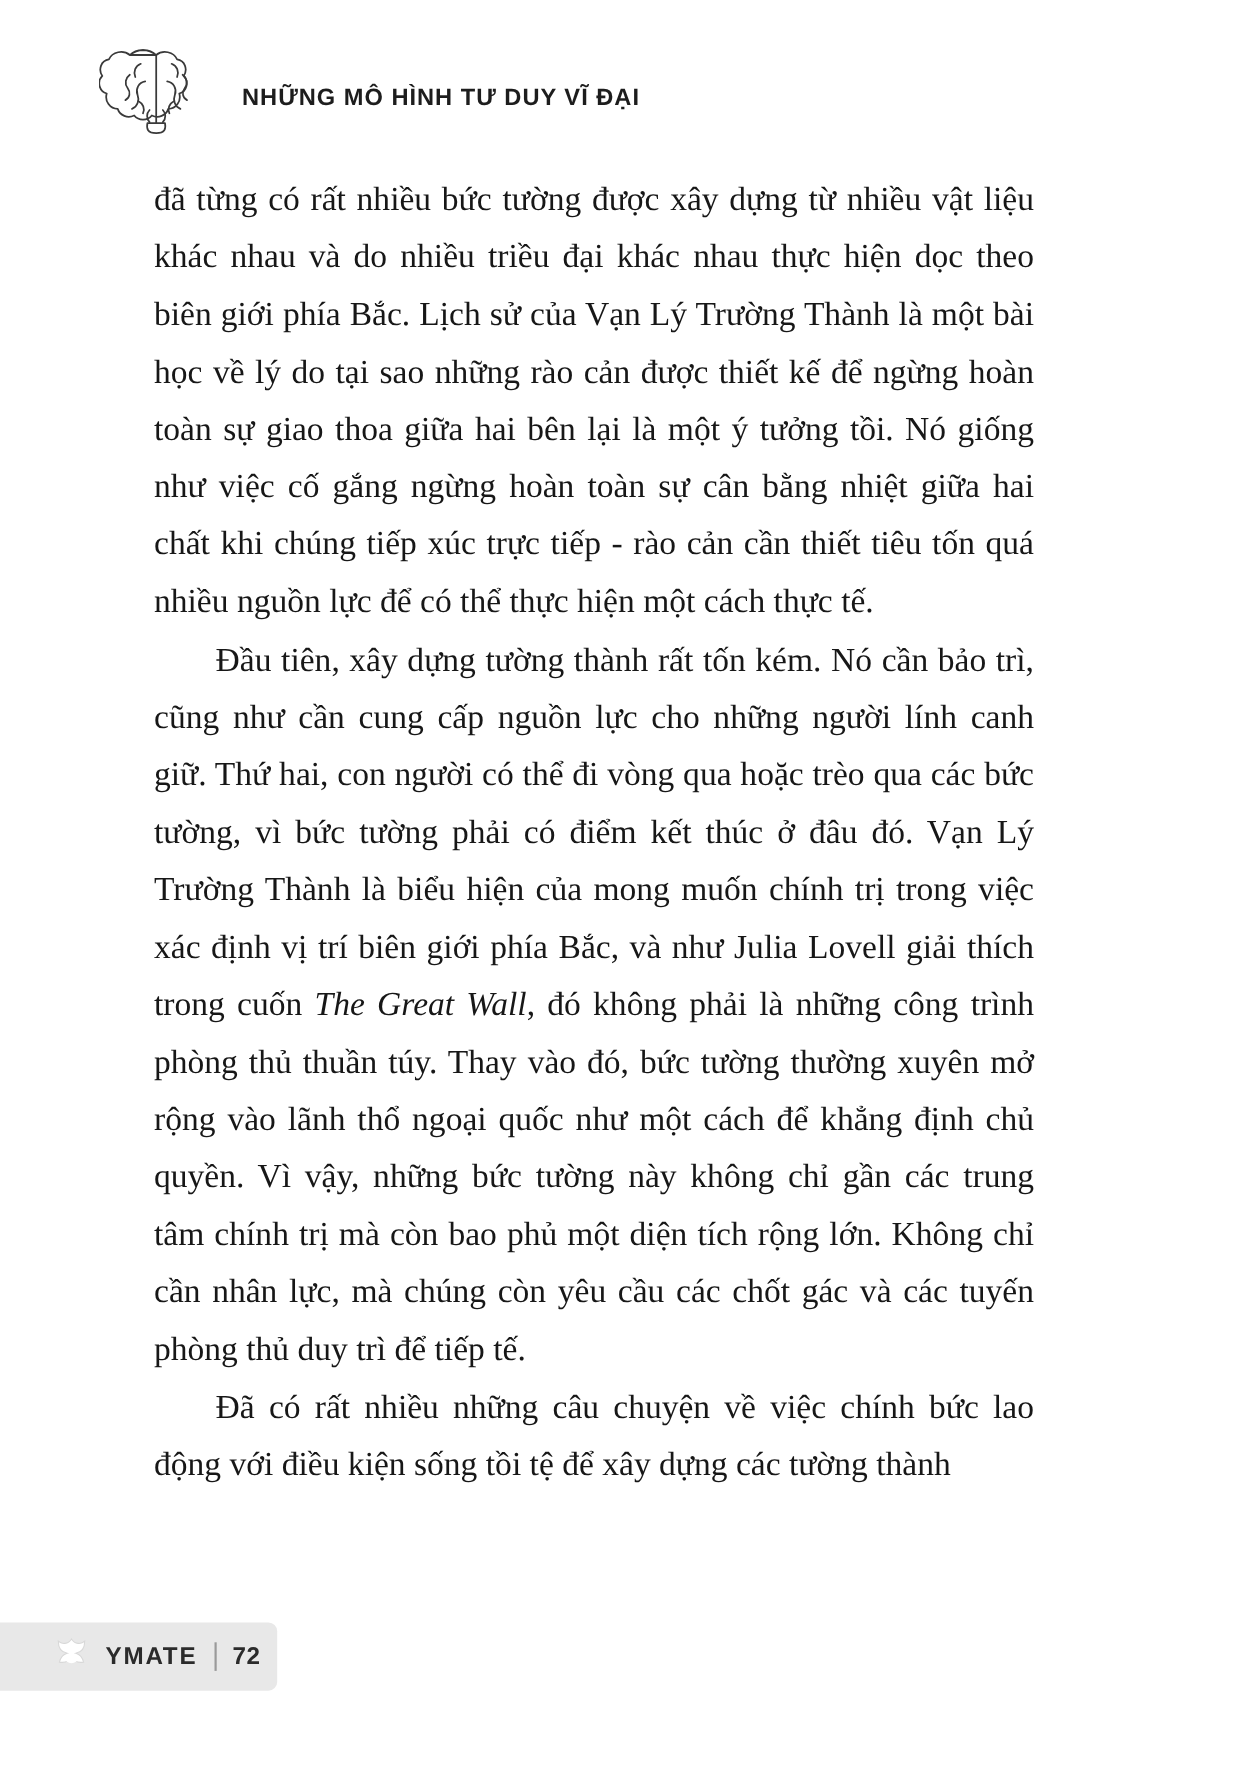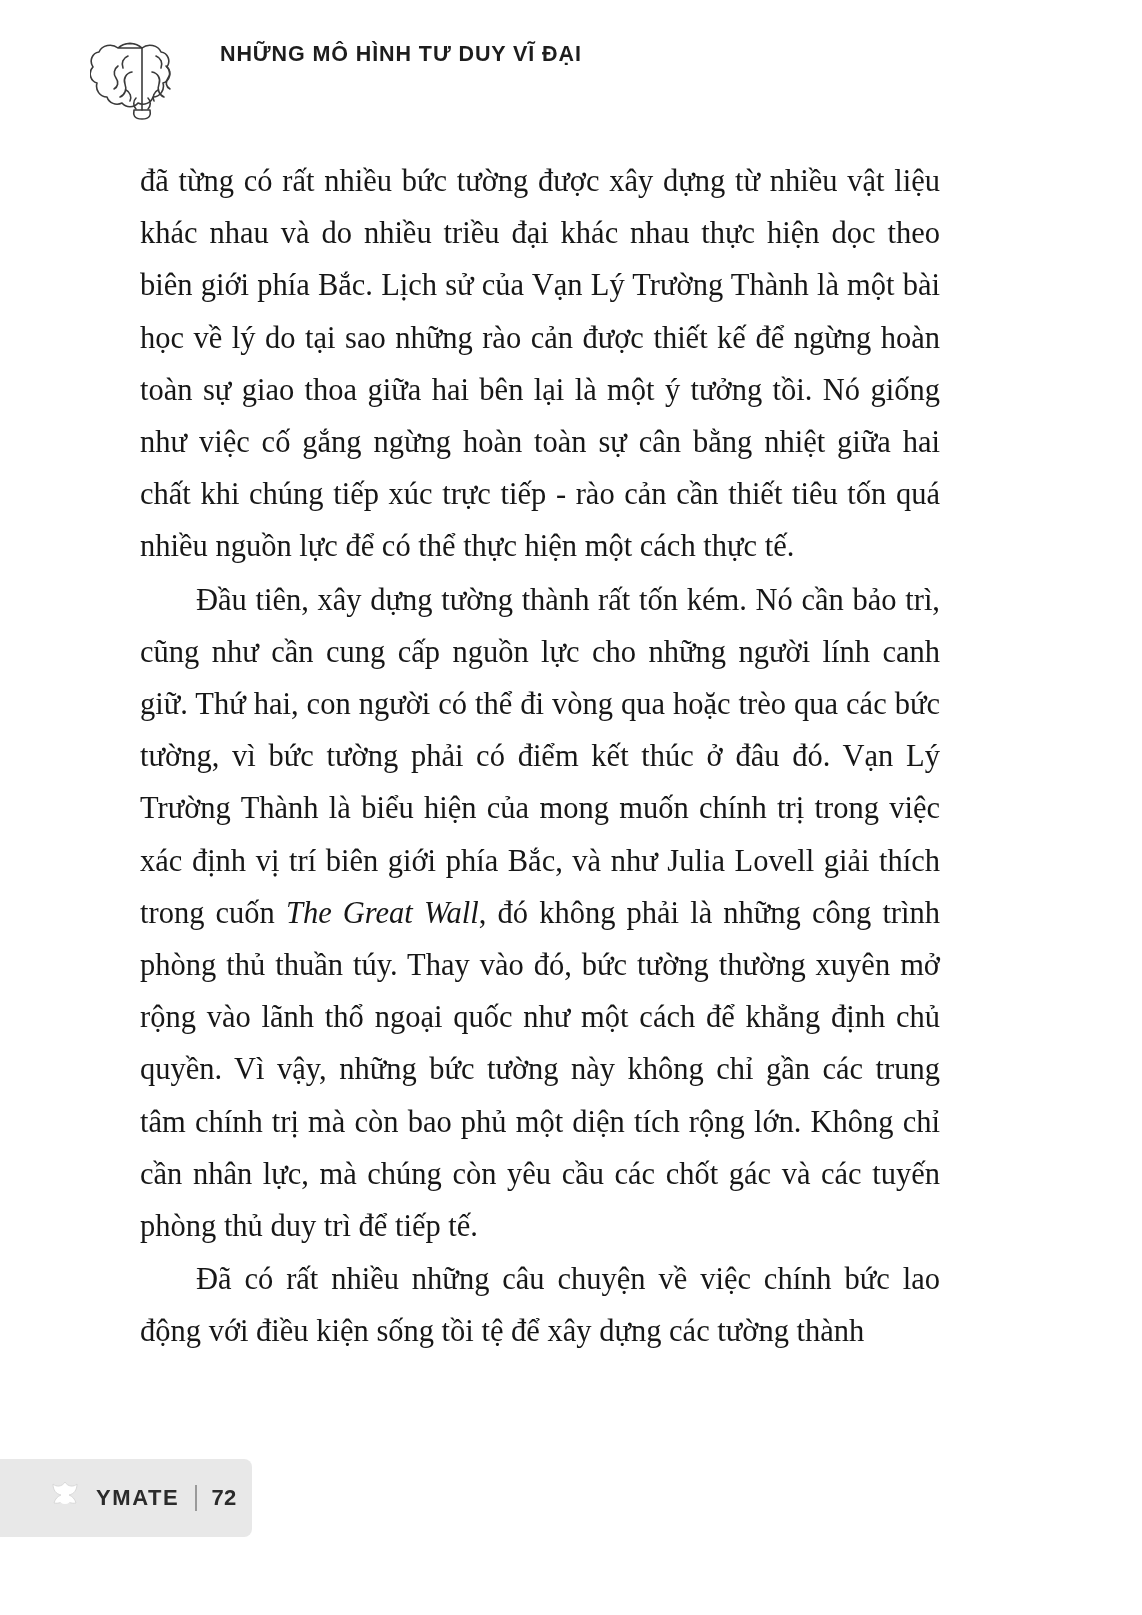--- a/index.html
+++ b/index.html
@@ -23,21 +23,21 @@
   }
 
   
   .header {
     position: absolute;
     top: 38px;
     left: 86px;
     right: 86px;
     height: 92px;
     display: flex;
-    align-items: flex-start;
+    align-items: center;
   }
   .brain-icon {
     width: 104px;
     height: 88px;
     flex: 0 0 auto;
     margin-left: 4px;
   }
   .brain-icon svg {
     display: block;
     width: 104px;
@@ -79,21 +79,21 @@
   .para em {
     font-style: italic;
   }
 
   
   .footer {
     position: absolute;
     left: 0;
     bottom: 78px;
     width: 252px;
-    height: 78px;
+    height: 62px;
     background: #e8e8e8;
     border-radius: 0 8px 8px 0;
     display: flex;
     align-items: center;
     margin-top: 24px;
   }
   .footer-logo {
     width: 38px;
     height: 38px;
     margin-left: 46px;

